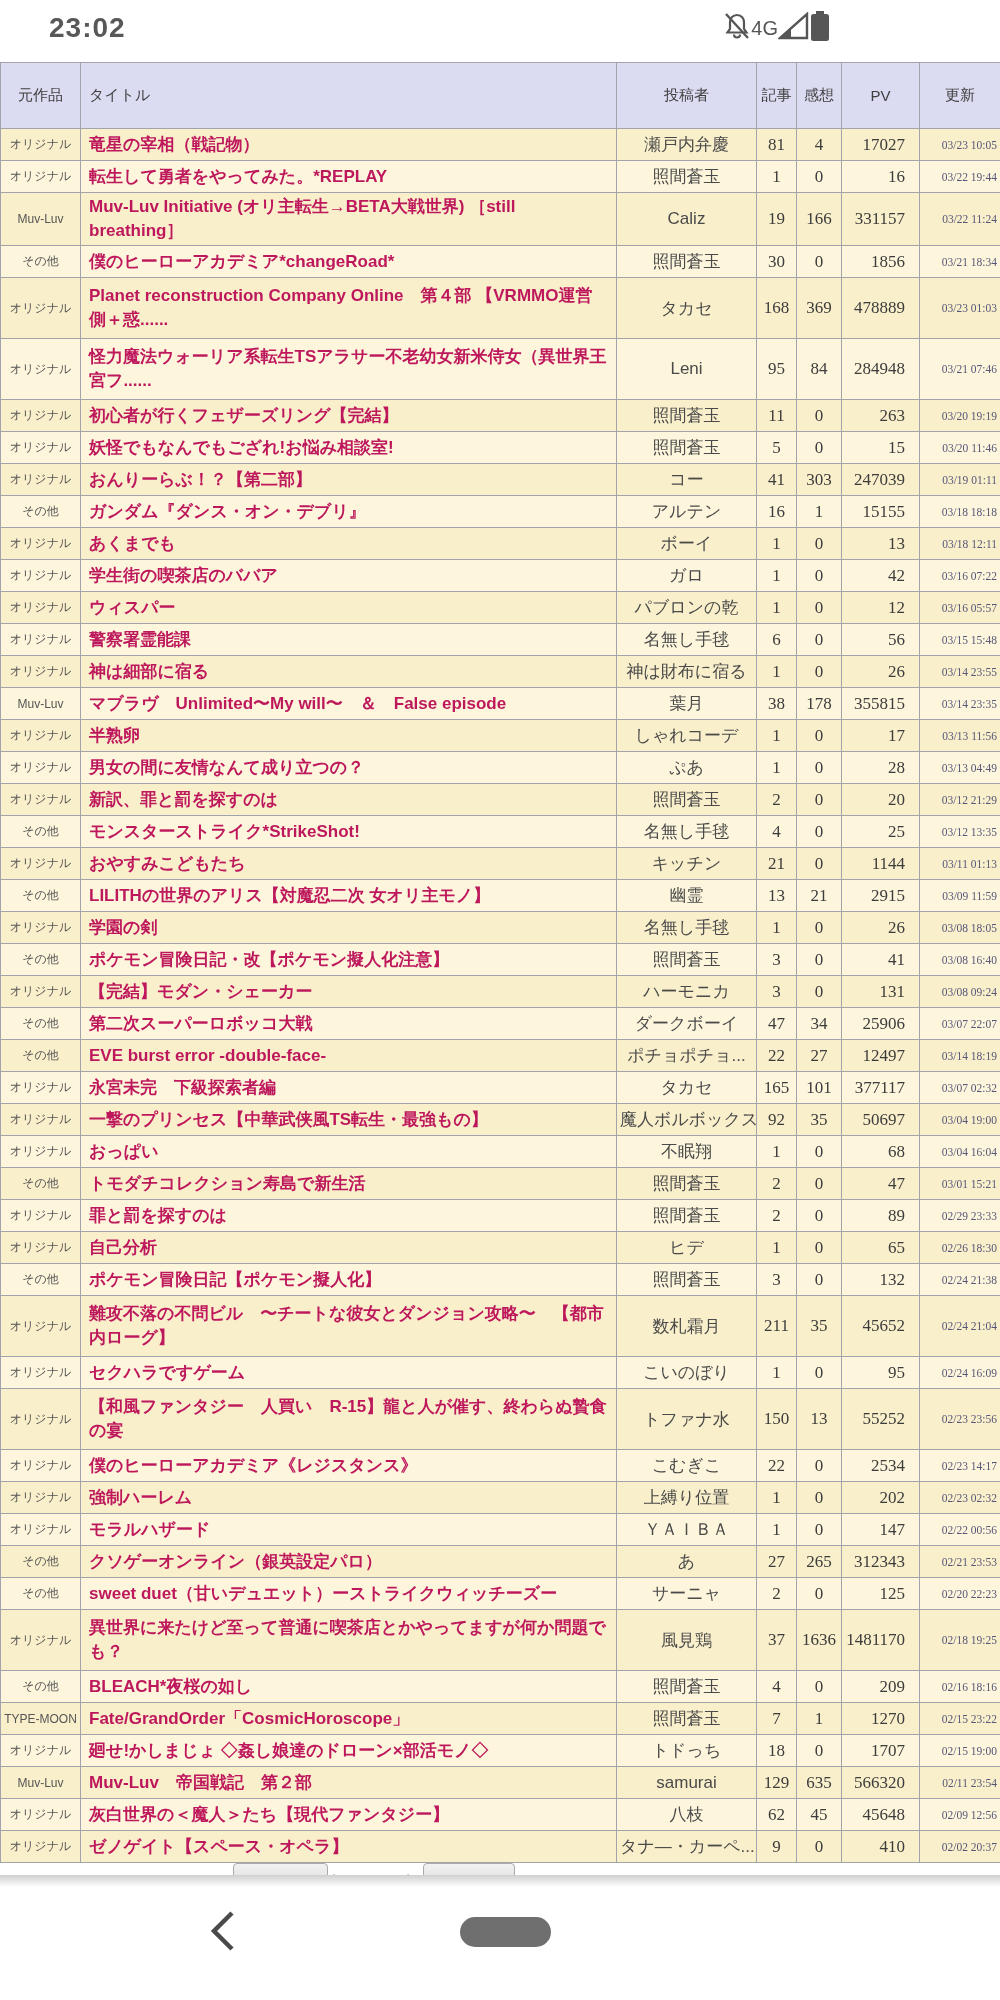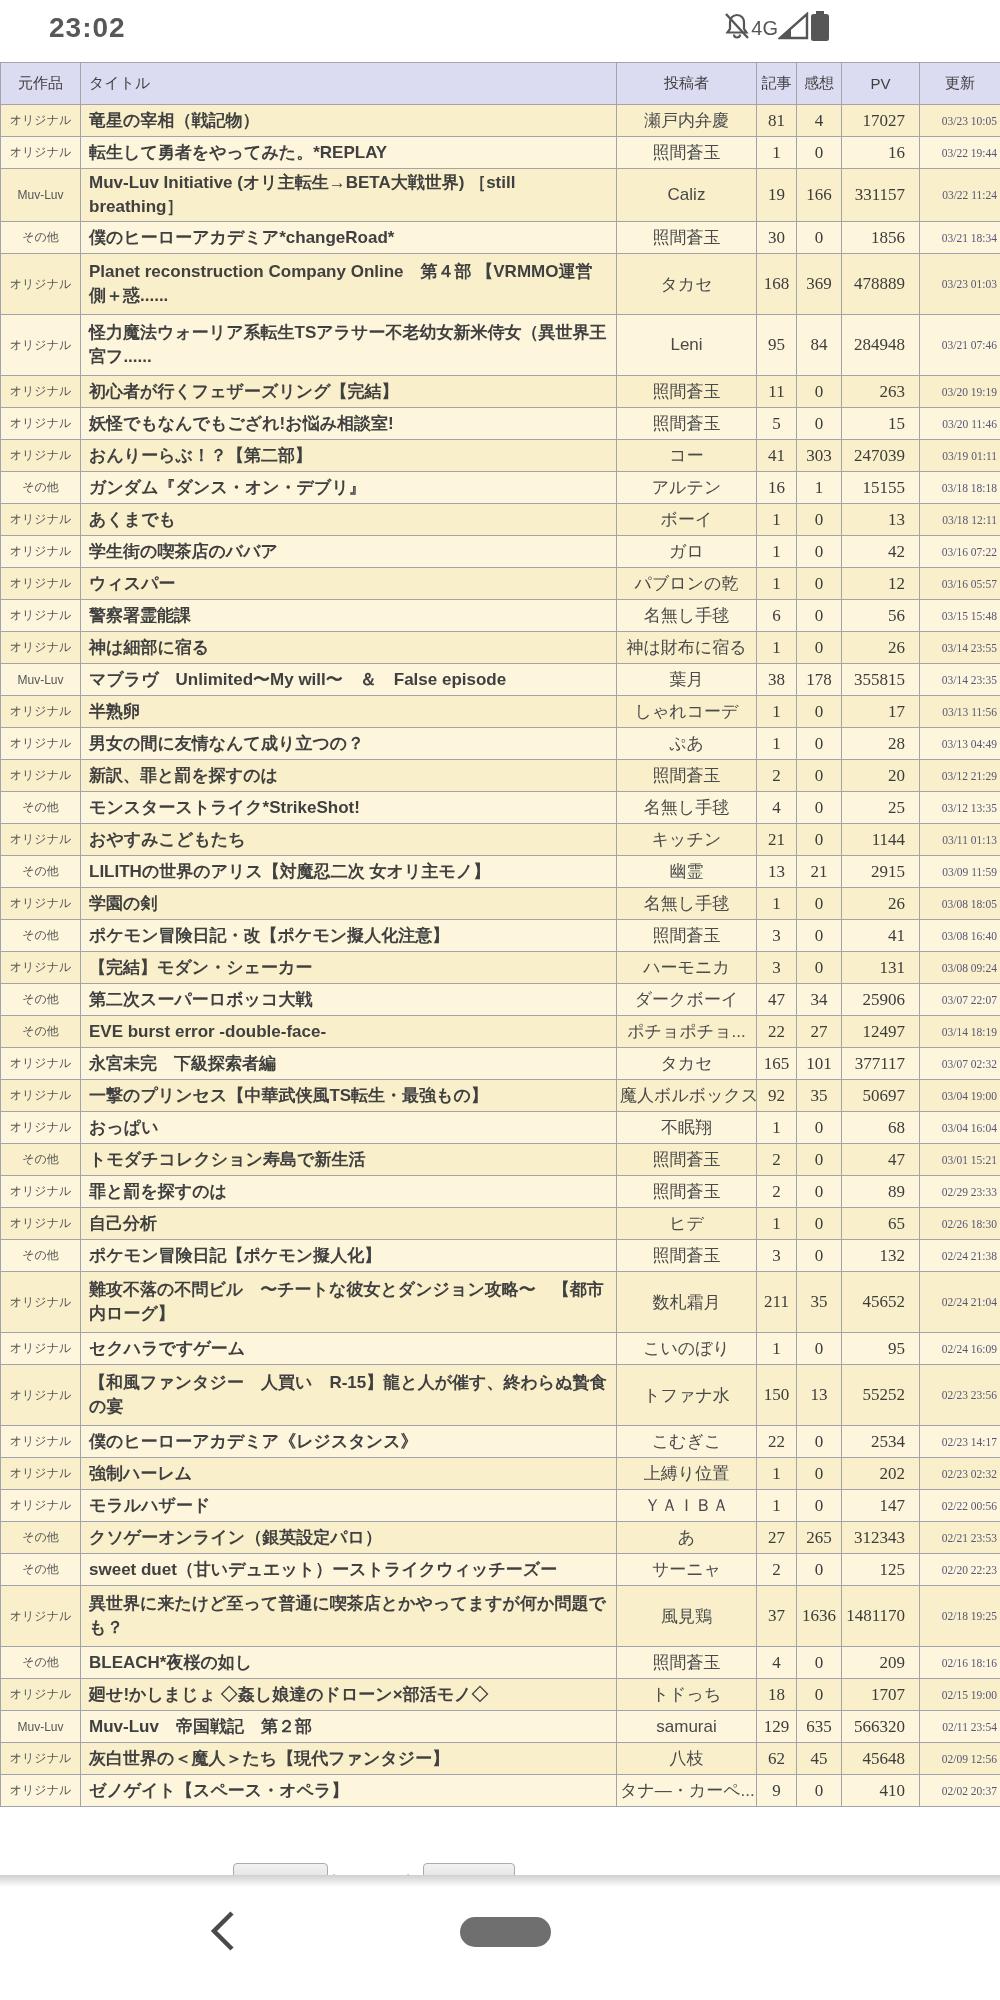--- a/index.html
+++ b/index.html
@@ -7,29 +7,29 @@
           font-family:"Liberation Sans",sans-serif;}
   
   .statusbar{position:absolute;top:0;left:0;width:868px;height:56px;background:#fff;}
   .sb-time{position:absolute;left:49px;top:12px;font-size:28px;font-weight:600;color:#58585a;letter-spacing:1px;}
   .sb-icons{position:absolute;right:38px;top:10px;height:36px;display:flex;align-items:center;color:#565656;}
   .sb-net{font-size:20px;color:#565656;letter-spacing:0;}
   
   .tablewrap{position:absolute;top:62px;left:0;width:1000px;}
   table{width:1000px;border-collapse:collapse;table-layout:fixed;}
   th,td{border:1px solid #a3a3ab;vertical-align:middle;overflow:hidden;}
-  thead th{background:#dbdbf2;color:#3f3f3f;font-size:15px;font-weight:normal;height:31px;padding:5px 4px;}
+  thead th{background:#dbdbf2;color:#3f3f3f;font-size:15px;font-weight:normal;height:31px;padding:17px 4px;}
   thead th.h-title{text-align:left;padding-left:8px;}
   tbody tr{height:32px;}
   tbody tr.tall{height:61px;}
   tbody tr:nth-child(odd){background:#f9efcb;}
   tbody tr:nth-child(even){background:#fdf6dc;}
   td.c-genre{font-size:12px;color:#555;text-align:center;padding:0 2px;}
   td.c-title{padding:2px 8px;text-align:left;}
-  td.c-title span{color:#404040;font-weight:bold;font-size:17px;line-height:24px;cursor:pointer;}
+  td.c-title span{color:#be185d;font-weight:bold;font-size:17px;line-height:24px;cursor:pointer;}
   td.c-author{font-size:17px;color:#4a4a4a;text-align:center;padding:0 3px;white-space:nowrap;}
   td.c-num{font-family:"Liberation Serif",serif;font-size:17px;color:#3c3c3c;text-align:center;padding:0 3px;}
   td.c-pv{font-family:"Liberation Serif",serif;font-size:17px;color:#3c3c3c;text-align:right;padding:0 14px 0 2px;}
   td.c-upd{font-family:"Liberation Serif",serif;font-size:11.5px;color:#565678;text-align:right;padding:0 3px 0 1px;white-space:nowrap;}
   
   .pgbtn{position:absolute;height:20px;background:linear-gradient(#f2f2f2,#dedede);
          border:1px solid #ababab;border-radius:4px;}
   .pgbtn.b1{left:233px;top:1863px;width:93px;}
   .pgbtn.b2{left:423px;top:1863px;width:90px;}
   .pgdot{position:absolute;top:1862px;font-size:15px;color:#777;}
@@ -486,20 +486,29 @@
           <tr>
       <td class="c-genre">その他</td>
       <td class="c-title"><span>BLEACH*夜桜の如し</span></td>
       <td class="c-author">照間蒼玉</td>
       <td class="c-num">4</td>
       <td class="c-num">0</td>
       <td class="c-pv">209</td>
       <td class="c-upd">02/16 18:16</td>
     </tr>
           <tr>
+      <td class="c-genre">TYPE-MOON</td>
+      <td class="c-title"><span>Fate/GrandOrder「CosmicHoroscope」</span></td>
+      <td class="c-author">照間蒼玉</td>
+      <td class="c-num">7</td>
+      <td class="c-num">1</td>
+      <td class="c-pv">1270</td>
+      <td class="c-upd">02/15 23:22</td>
+    </tr>
+          <tr>
       <td class="c-genre">オリジナル</td>
       <td class="c-title"><span>廻せ!かしまじょ ◇姦し娘達のドローン×部活モノ◇</span></td>
       <td class="c-author">トドっち</td>
       <td class="c-num">18</td>
       <td class="c-num">0</td>
       <td class="c-pv">1707</td>
       <td class="c-upd">02/15 19:00</td>
     </tr>
           <tr>
       <td class="c-genre">Muv-Luv</td>

